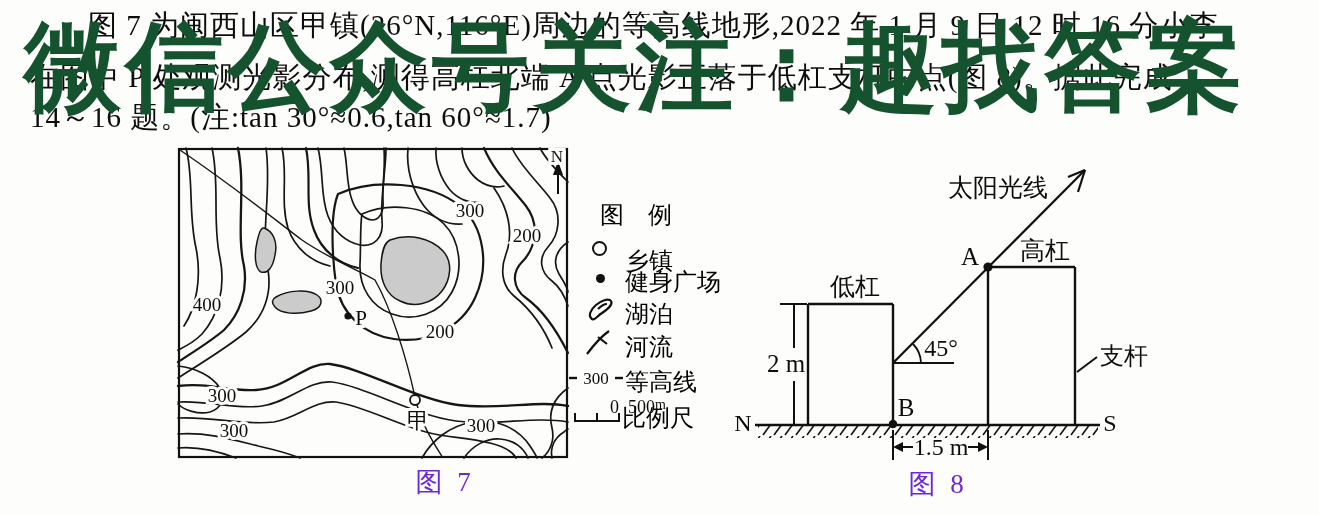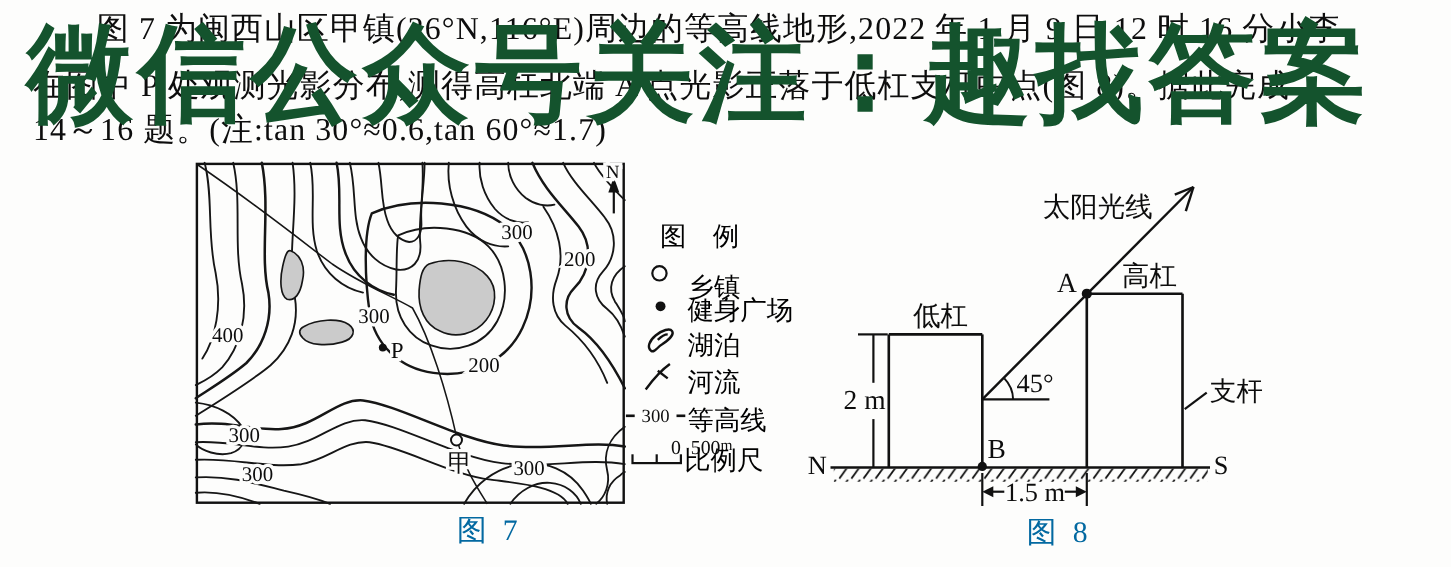--- a/index.html
+++ b/index.html
@@ -9,23 +9,23 @@
   .qline{position:absolute;font-size:29px;letter-spacing:1px;white-space:nowrap;color:#0d0d0d;}
   #q1{left:88px;top:6px;}
   #q2{left:30px;top:58px;text-align:right;}
   #q3{left:30px;top:86px;margin-top:12px;}
   .watermark{position:absolute;left:24px;top:18px;font-size:97px;font-weight:bold;
              letter-spacing:5px;white-space:nowrap;z-index:6;line-height:1;
              font-family:"Liberation Sans","DejaVu Sans",sans-serif;}
   svg{position:absolute;overflow:visible;}
   #map{left:178px;top:148px;}
   #fig8{left:728px;top:148px;}
-  .caption{position:absolute;font-size:27px;letter-spacing:4px;text-align:center;color:#0369a1;}
+  .caption{position:absolute;font-size:27px;letter-spacing:4px;text-align:center;color:#6d28d9;}
   #cap7{left:400px;top:464px;width:90px;}
-  #cap8{left:918px;top:466px;width:90px;}
+  #cap8{left:893px;top:466px;width:90px;}
   .legend-item{position:absolute;font-size:24px;color:#000000;white-space:nowrap;}
   .lg-sym-circle{position:absolute;width:11px;height:11px;border:2px solid #111;border-radius:50%;}
   .lg-sym-dot{position:absolute;width:9px;height:9px;background:#111;border-radius:50%;}
   .scale-nums{position:absolute;font-size:18px;letter-spacing:0;color:#0d0d0d;white-space:nowrap;}
   .scale-unit{font-size:14px;vertical-align:4px;}
   .scale-bar{position:absolute;width:46px;height:6px;border-bottom:2px solid #111;}
   .scale-bar .tick{position:absolute;bottom:0;width:2px;height:7px;background:#111;}
   text{font-family:"Liberation Serif","DejaVu Serif",serif;fill:#0d0d0d;}
   .halo{paint-order:stroke;stroke:#fdfdfc;stroke-width:6px;}
 </style>

